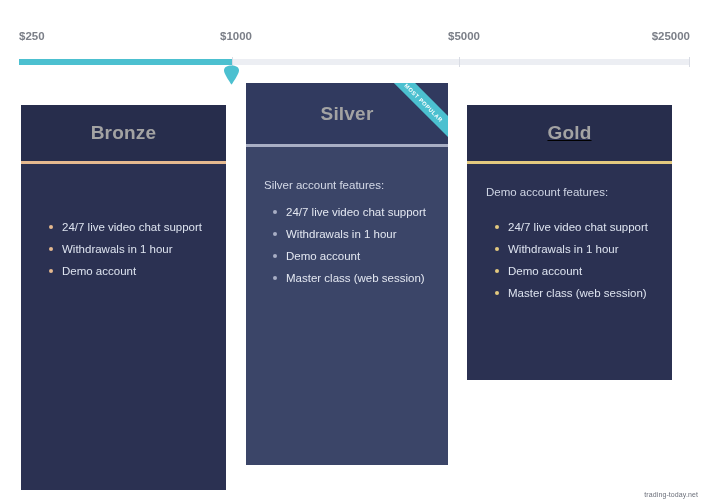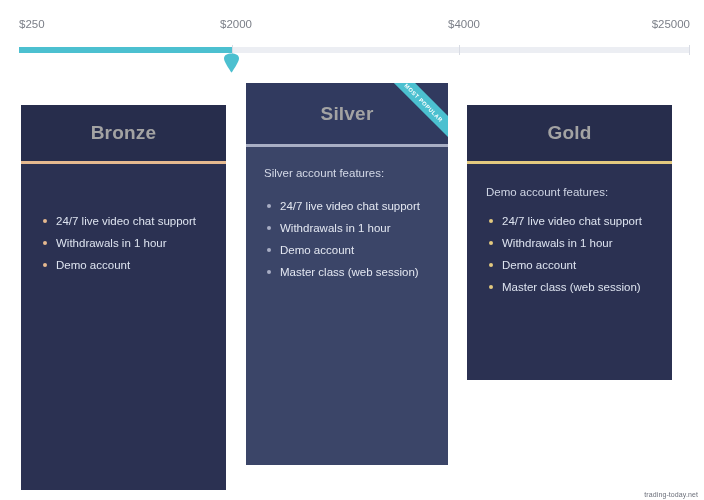--- a/index.html
+++ b/index.html
@@ -11,23 +11,24 @@
     height: 500px;
     background: #ffffff;
     font-family: "Liberation Sans", sans-serif;
     overflow: hidden;
     position: relative;
   }
 
   
   #slider-section {
     position: absolute;
-    left: 0; top: 4px;
+    left: 0; top: 16px;
     width: 628px;
     height: 70px;
+    font-weight: bold;
   }
   #slider-labels {
     position: absolute;
     left: 19px; top: 14px;
     width: 671px;
     height: 18px;
   }
   .slider-label {
     position: absolute;
     font-size: 11.5px;
@@ -105,21 +106,21 @@
     box-sizing: border-box;
   }
   .features-heading {
     position: absolute;
     font-size: 11.5px;
     color: #cfd5e4;
     white-space: nowrap;
   }
   .feature-list {
     position: absolute;
-    margin: 3px;
+    margin: 9px;
     padding: 0;
     list-style: none;
   }
   .feature-item {
     position: relative;
     font-size: 11.5px;
     color: #dde3ef;
     white-space: nowrap;
     padding-left: 13px;
     margin-bottom: 10px;
@@ -150,21 +151,21 @@
   #card-bronze .feature-item::before { background: #e5b98f; }
 
   
   #card-silver {
     left: 246px; top: 83px;
     width: 202px; height: 382px;
     background: #3b4568;
   }
   #card-silver .card-header { height: 61px; background: #313a5f; }
   #card-silver .divider { background: #a8aec4; }
-  #card-silver .features-heading { left: 18px; top: 20px; color: #d4d9e7; }
+  #card-silver .features-heading { left: 18px; top: 32px; color: #d4d9e7; }
   #card-silver .feature-list { left: 18px; top: 50px; }
   #card-silver .feature-item { color: #e3e7f1; }
   #card-silver .feature-item::before { background: #a8aec4; }
 
   
   #ribbon {
     position: absolute;
     right: -34px;
     top: 12px;
     width: 116px;
@@ -183,20 +184,21 @@
     color: #ffffff;
     letter-spacing: 0.55px;
     white-space: nowrap;
   }
 
   
   #card-gold {
     left: 467px; top: 105px;
     width: 205px; height: 275px;
     background: #2b3152;
+    text-decoration: underline;
   }
   #card-gold .card-header { height: 56px; background: #272d4c; }
   #card-gold .divider { background: #e3c97f; }
   #card-gold .features-heading { left: 19px; top: 22px; }
   #card-gold .feature-list { left: 19px; top: 48px; }
   #card-gold .feature-item { color: #dde3ef; }
   #card-gold .feature-item::before { background: #e3c97f; }
 
   
   #watermark {
@@ -209,22 +211,22 @@
     white-space: nowrap;
   }
 </style>
 </head>
 <body>
 
 <section id="slider-section">
 
   <div id="slider-labels">
     <span class="slider-label first">$250</span>
-    <span class="slider-label mid1">$2000</span>
-    <span class="slider-label mid2">$4000</span>
+    <span class="slider-label mid1">$1000</span>
+    <span class="slider-label mid2">$5000</span>
     <span class="slider-label last">$25000</span>
   </div>
 
   <div id="slider-track">
     <div id="slider-fill"></div>
     <div class="slider-tick" style="left:31.7%"></div>
     <div class="slider-tick" style="left:65.5%"></div>
     <div class="slider-tick" style="left:99.8%"></div>
 
     <div id="slider-handle">

